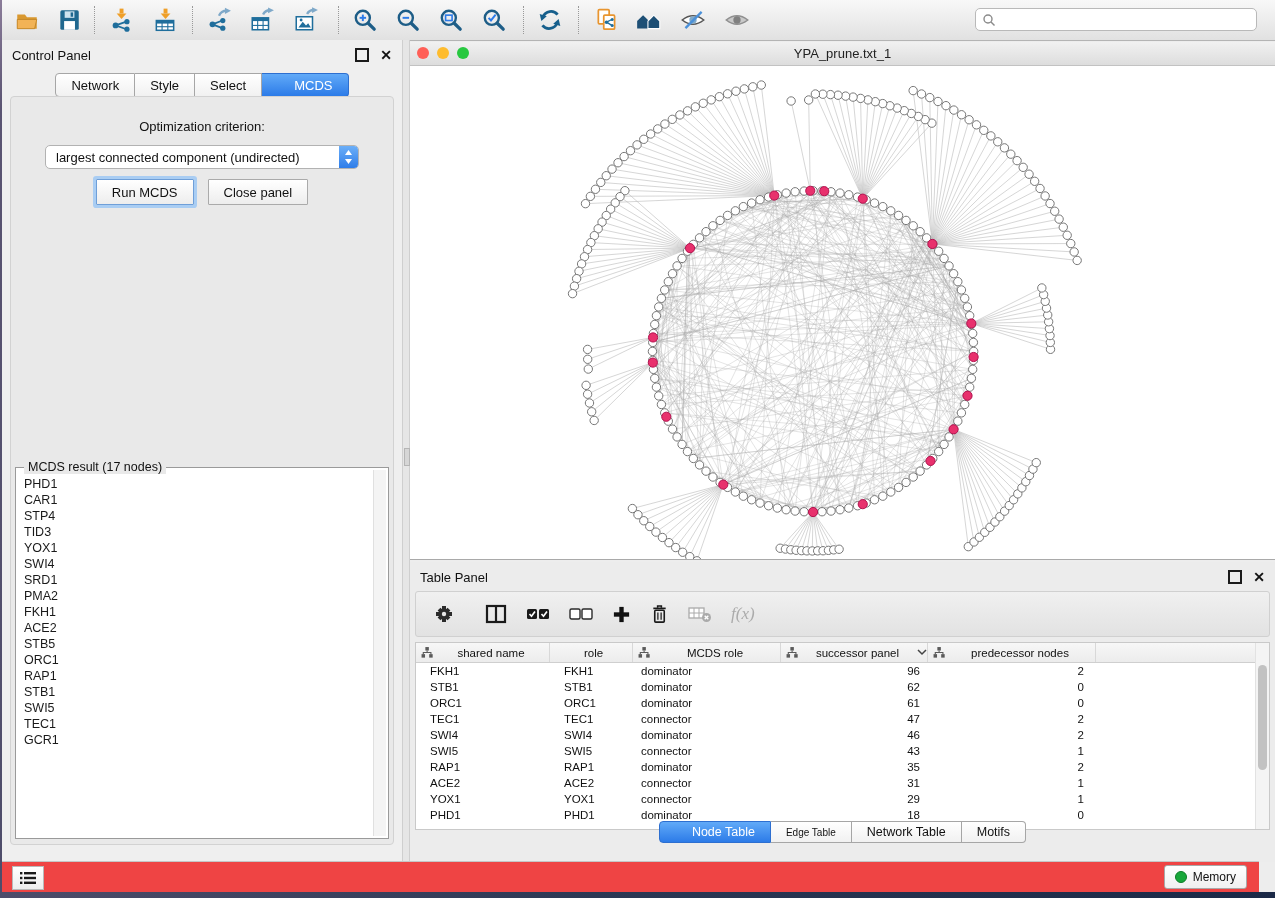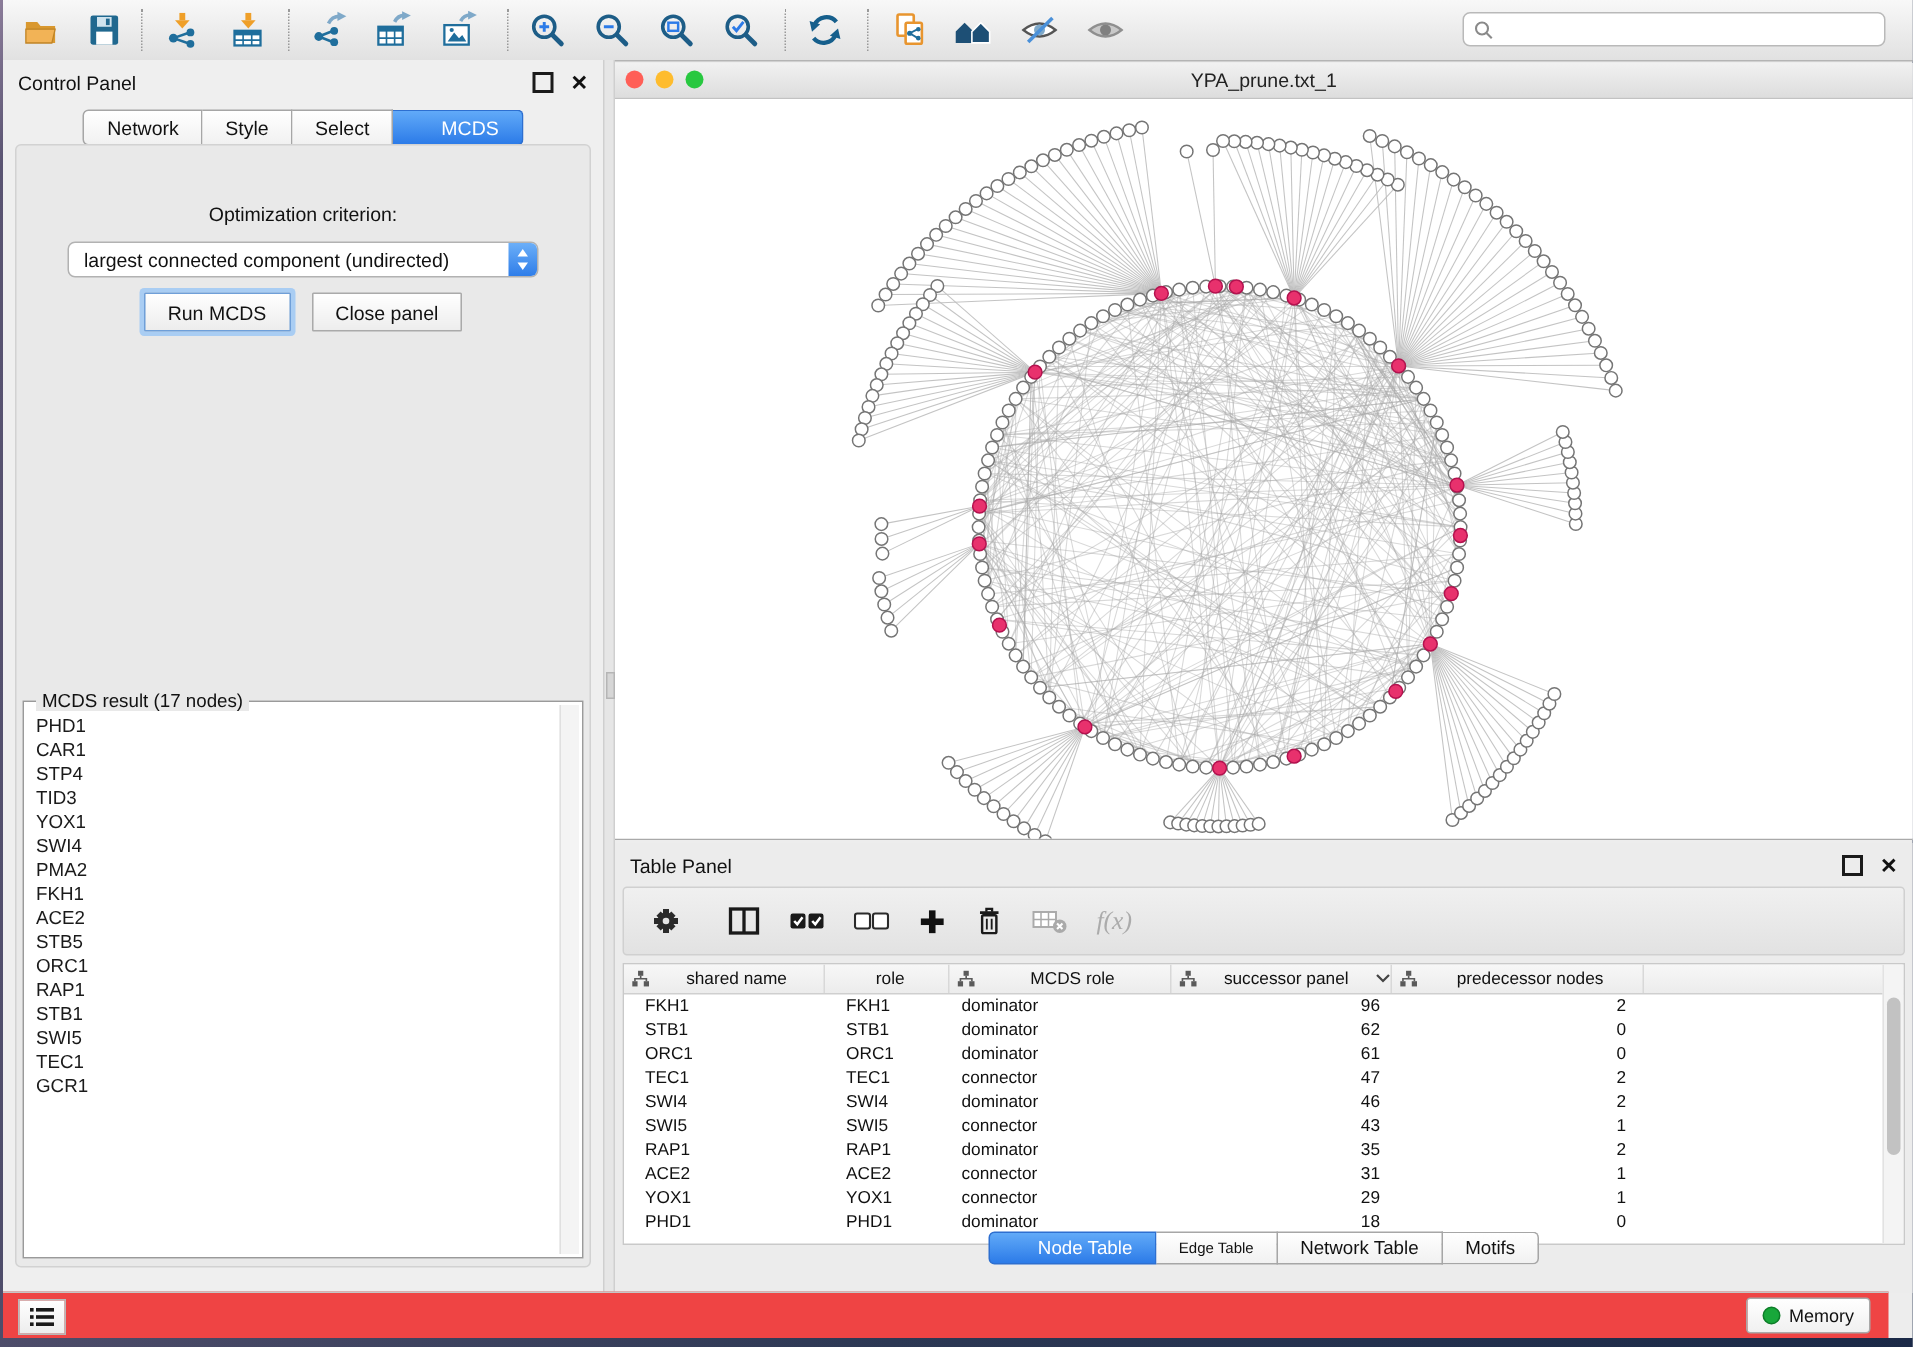--- a/index.html
+++ b/index.html
@@ -23,21 +23,21 @@
   .float-btn{width:10px;height:10px;border:2px solid #1a1a1a;background:transparent;}
   .close-btn{font-size:14px;font-weight:bold;color:#111;line-height:12px;}
   .seg-row{position:absolute;top:33px;left:0;right:0;display:flex;justify-content:center;}
   .seg{height:22px;padding:0 15px;background:linear-gradient(#ffffff,#f1f1f1);border:1px solid #a6a6a6;
     border-left:none;font-size:13px;color:#111;display:flex;align-items:center;cursor:default;}
   .seg:first-child{border-left:1px solid #a6a6a6;border-radius:4px 0 0 4px;}
   .seg:last-child{border-radius:0 4px 4px 0;}
   .seg.active{background:linear-gradient(#61aaf8,#2c7be8);color:#fff;border-color:#2d6fd0;padding-left:32px;}
   .cp-content{position:absolute;left:8px;right:8px;top:56px;bottom:17px;background:#e9e9e9;
     border:1px solid #d2d2d2;border-radius:4px;}
-  .opt-label{text-align:center;margin-top:38px;font-size:13px;color:#111;}
+  .opt-label{text-align:center;margin-top:22px;font-size:13px;color:#111;}
   .dropdown{margin:11px auto 0;width:314px;height:24px;border:1px solid #b2b2b2;border-radius:5px;
     background:#fff;display:flex;align-items:center;box-sizing:border-box;overflow:hidden;}
   .dd-text{flex:1;padding-left:10px;font-size:13px;color:#111;white-space:nowrap;}
   .dd-stepper{width:19px;height:24px;background:linear-gradient(#6eb1f9,#2c7be8);
     display:flex;flex-direction:column;align-items:center;justify-content:center;color:#fff;border-radius:0 4px 4px 0;}
   .btn-row{display:flex;justify-content:center;gap:14px;margin-top:10px;}
   .btn{height:24px;padding:0 15px;background:linear-gradient(#ffffff,#ededed);border:1px solid #aaa;
     border-radius:1px;font-size:13px;color:#111;display:flex;align-items:center;}
   .btn.focused{box-shadow:0 0 0 3px #a9cdf3;border-color:#6f9fd8;}
   .mcds-box{position:absolute;left:4px;right:4px;top:370px;bottom:5px;border:1px solid #9a9a9a;background:#fff;}
@@ -279,20 +279,21 @@
       </div>
       <div class="mcds-box">
         <div class="mcds-legend">MCDS result (17 nodes)</div>
         <div class="mcds-list">
             <div>PHD1</div>
             <div>CAR1</div>
             <div>STP4</div>
             <div>TID3</div>
             <div>YOX1</div>
             <div>SWI4</div>
+            <div>SRD1</div>
             <div>PMA2</div>
             <div>FKH1</div>
             <div>ACE2</div>
             <div>STB5</div>
             <div>ORC1</div>
             <div>RAP1</div>
             <div>STB1</div>
             <div>SWI5</div>
             <div>TEC1</div>
             <div>GCR1</div>

